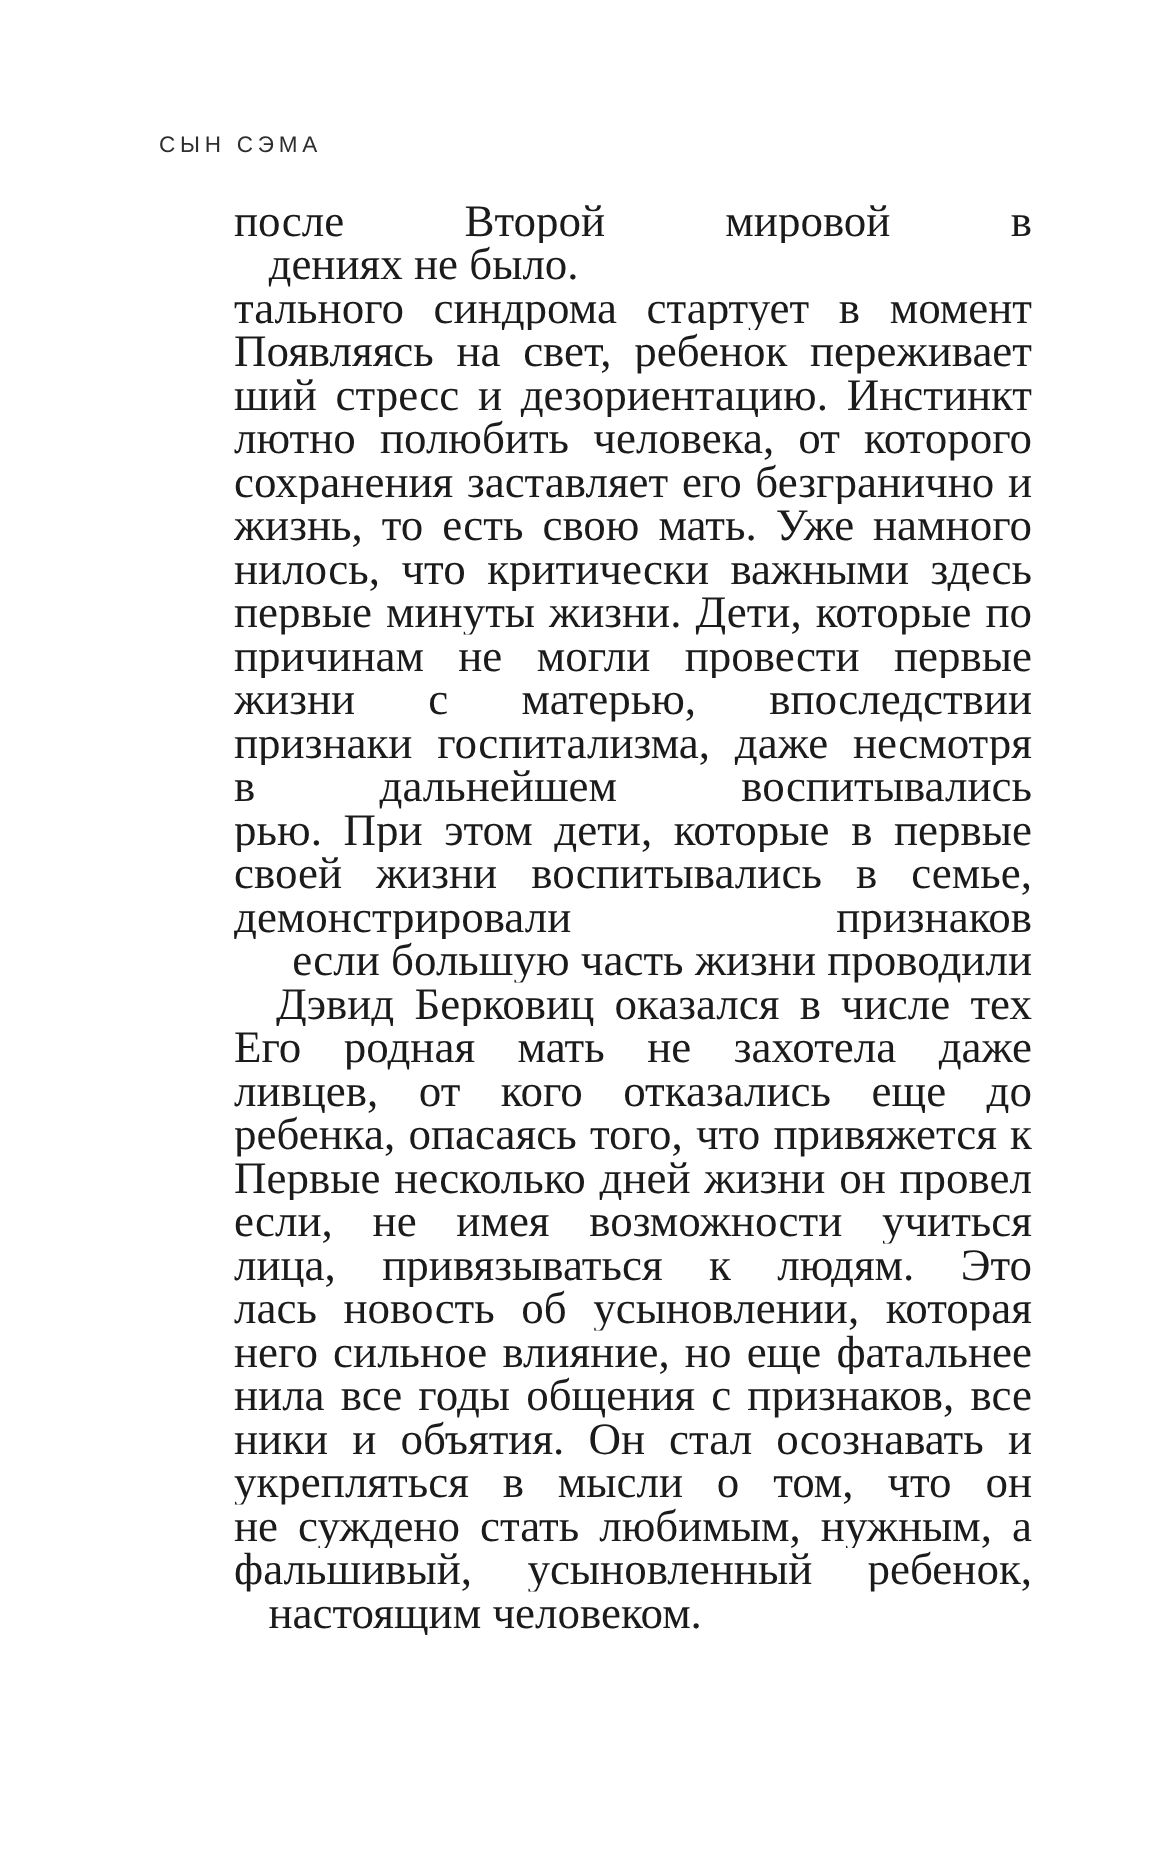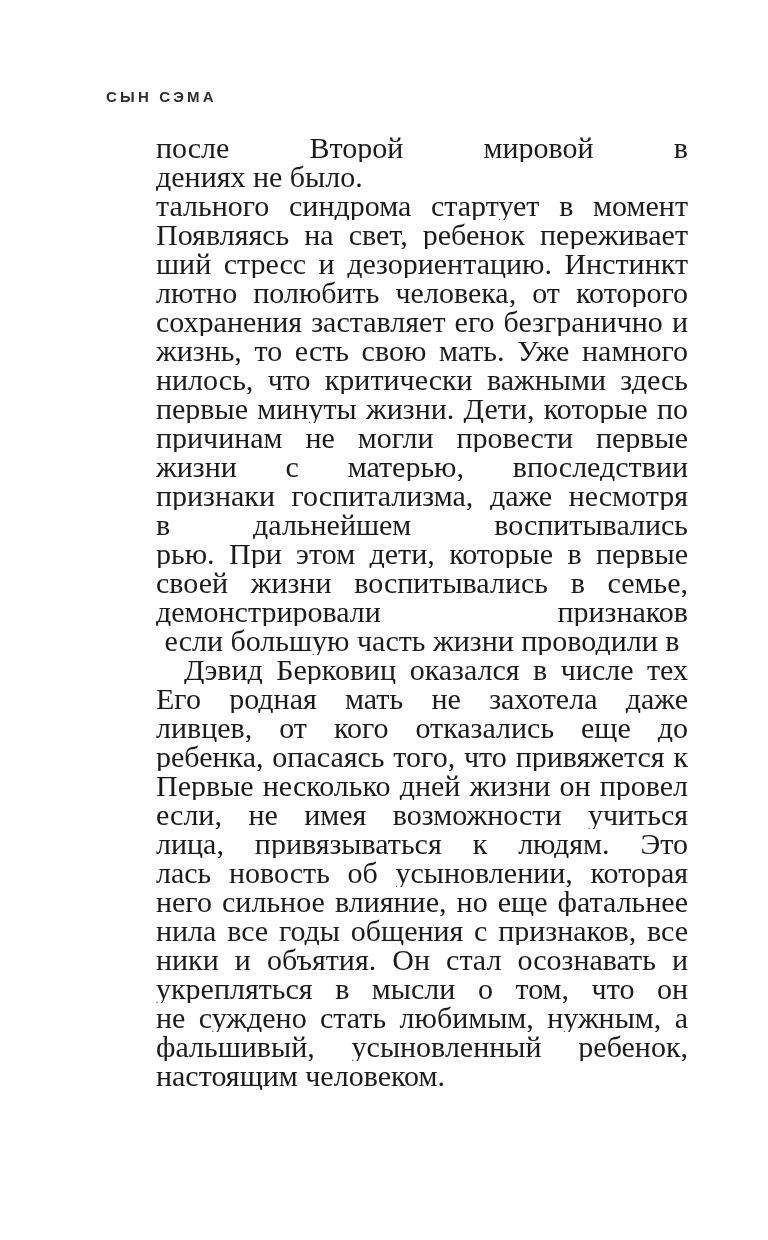--- a/index.html
+++ b/index.html
@@ -12,21 +12,21 @@
     background: var(--page-bg, #ffffff);
     position: relative;
     overflow: hidden;
   }
   .running-header {
     position: absolute;
     left: 106px;
     top: 88px;
     font-family: "Liberation Sans", sans-serif;
     font-size: 15px;
-    font-weight: 700;
+    font-weight: 400;
     letter-spacing: 3.2px;
     color: var(--header-color, #2e2e2e);
     white-space: nowrap;
   }
   .text-block {
     position: absolute;
     left: 156px;
     top: 133px;
     width: 532px;
     font-family: "Liberation Serif", serif;
@@ -41,22 +41,23 @@
     line-height: 29px;
     text-align: justify;
     text-align-last: justify;
     overflow: hidden;
     white-space: normal;
   }
   .line.indented {
     padding-left: 28px;
   }
   .line.last-line {
-    text-align: center;
+    text-align: right;
     text-align-last: left;
+    margin-left: 23px;
   }
 </style>
 </head>
 <body>
 
 <div class="running-header">СЫН СЭМА</div>
 
 <div class="text-block">
     <div class="paragraph">
       <div class="line">после Второй мировой в государственных учреж-</div>

